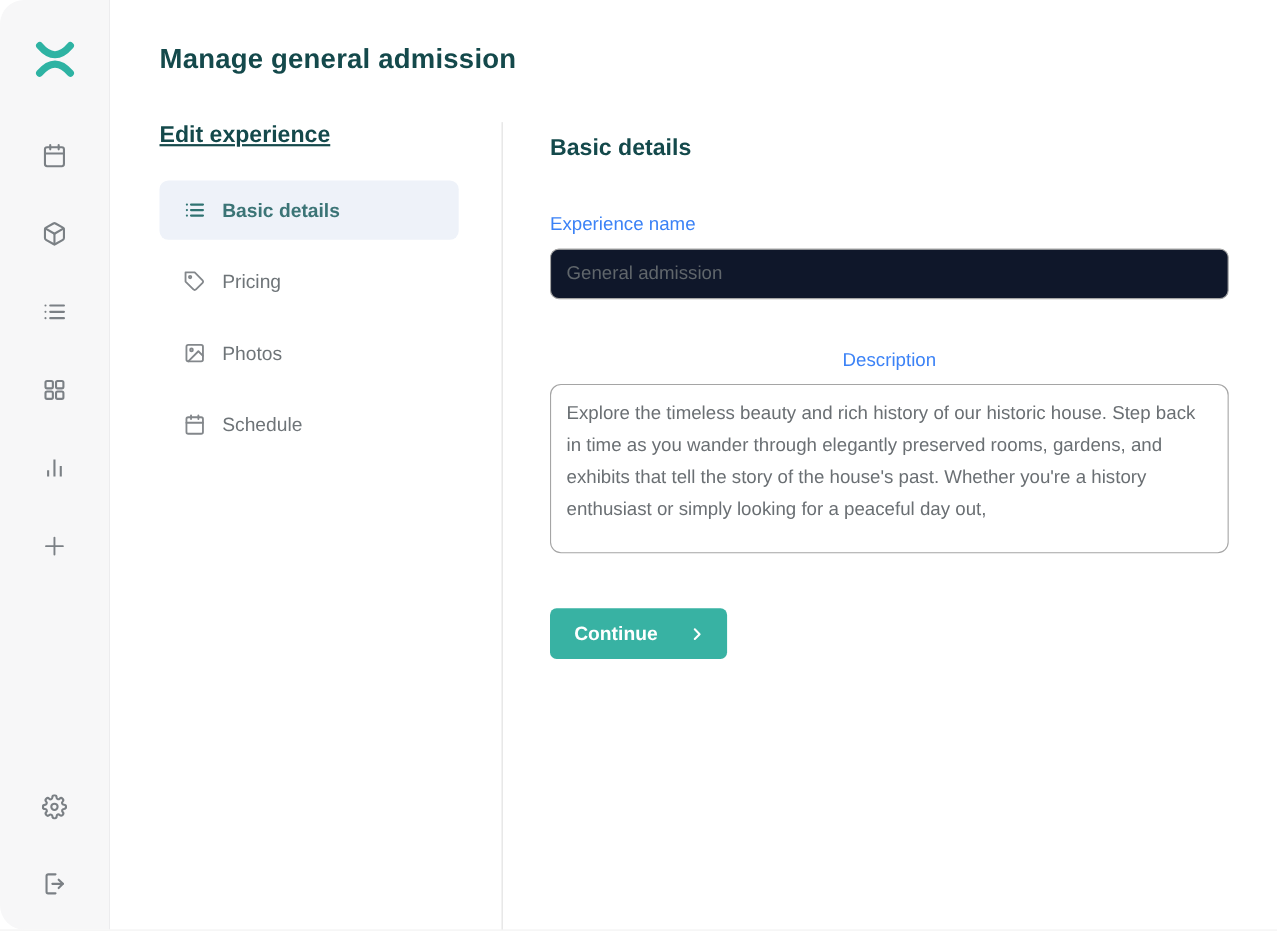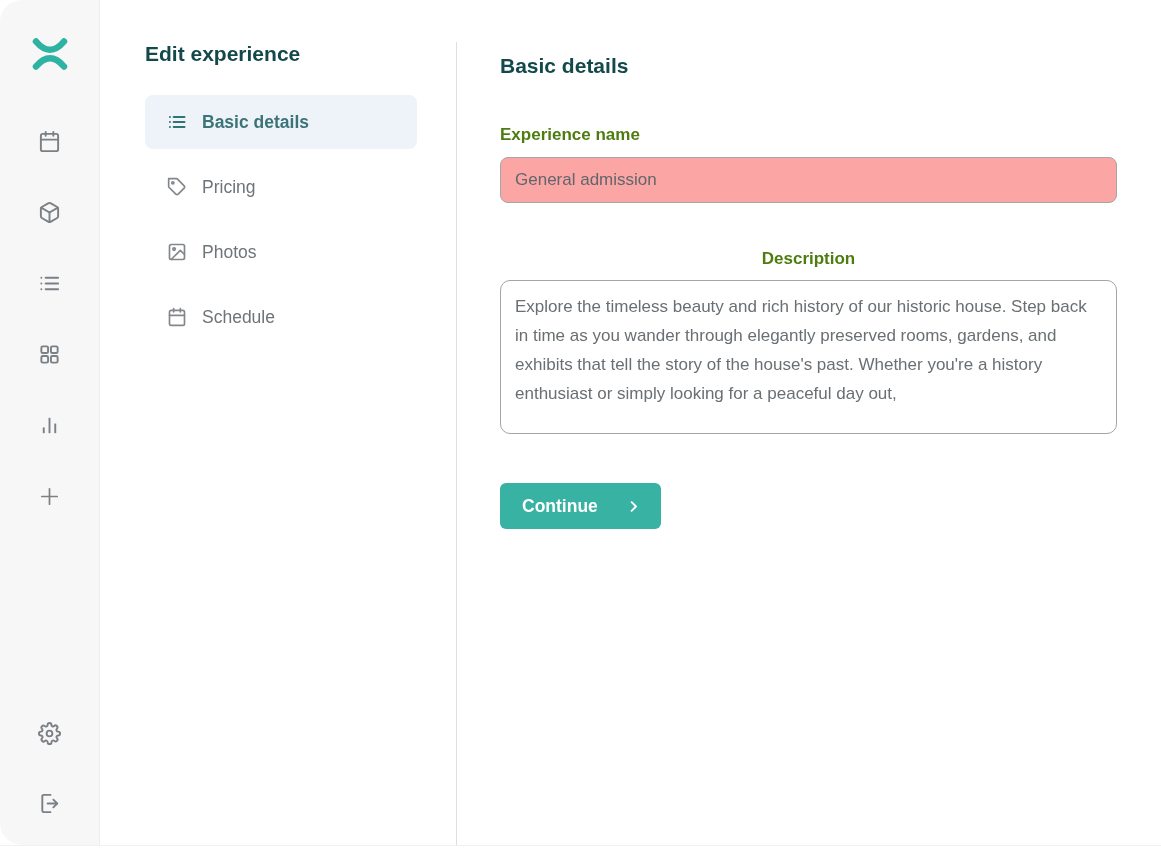--- a/index.html
+++ b/index.html
@@ -21,41 +21,41 @@
 
   
   .main { flex:1; display:flex; flex-direction:column; padding:0 44px 0 45px; }
   h1 { margin-top:40px; font-size:25px; font-weight:700; color:#14494b;
     letter-spacing:.2px; }
   .columns { display:flex; margin-top:42px; flex:1; }
 
   
   .nav-col { width:312px; flex:0 0 312px; border-right:1px solid #dfdfdf;
     padding-bottom:16px; }
-  .nav-col h2 { font-size:21px; font-weight:700; color:#14494b; margin:0 0 29px 0; }
+  .nav-col h2 { font-size:21px; font-weight:700; color:#14494b; margin:0 0 29px 0;text-decoration:underline; }
   .nav-item { width:272px; height:54px; margin-bottom:11px; display:flex;
     align-items:center; padding-left:22px; border-radius:8px; cursor:pointer;
     background:transparent; border:none; font-family:inherit; }
   .nav-item.active { background:#eef2f9; }
   .nav-item .nicon { width:20px; height:20px; margin-right:15px; color:#83878b;
     flex:0 0 20px; display:flex; }
   .nav-item .nicon svg { width:20px; height:20px; }
   .nav-item .nlabel { font-size:17.5px; color:#6e7478; }
   .nav-item.active .nicon { color:#2f7372; }
   .nav-item.active .nlabel { color:#3b7476; font-weight:700; }
 
   
   .form-col { flex:1; padding-left:43px; }
   .form-col h2 { font-size:21px; font-weight:700; color:#14494b; margin-top:12px; }
-  .field-label { display:block; font-size:17px; font-weight:700; color:#4d7c0f; }
+  .field-label { display:block; font-size:17px; font-weight:400; color:#3b82f6; }
   .lbl-name { margin-top:47px; }
   .lbl-desc { margin-top:46px;text-align:center; }
   .text-input { margin-top:12px; width:617px; height:46px;
     border:1px solid #a5a5a5; border-radius:8px; padding:0 14px;
-    font-family:inherit; font-size:17px; color:#60666b; background:#fca5a5; }
+    font-family:inherit; font-size:17px; color:#60666b; background:#0f172a; }
   .text-area { margin-top:11px; width:617px; height:154px;
     border:1px solid #a5a5a5; border-radius:10px; padding:11px 16px 10px 14px;
     font-family:inherit; font-size:17px; line-height:29px; color:#6a6f73;
     background:#fff; resize:none; overflow:hidden; }
   .continue-btn { margin-top:45px; height:46px; padding:0 20px 0 22px;
     background:#38b2a3; color:#ffffff; border:none; border-radius:6px;
     font-family:inherit; font-size:17.5px; font-weight:600; display:inline-flex;
     align-items:center; gap:28px; cursor:pointer; }
   .continue-btn svg { width:15px; height:15px; }
 </style>
@@ -132,20 +132,21 @@
         <svg viewBox="0 0 24 24" fill="none" stroke="currentColor" stroke-width="2" stroke-linecap="round" stroke-linejoin="round">
           <path d="M13 3H6a1.5 1.5 0 0 0-1.5 1.5v15A1.5 1.5 0 0 0 6 21h7"></path>
           <polyline points="16 8 20 12 16 16"></polyline>
             <line x1="20" y1="12" x2="10" y2="12"></line>
         </svg>
       </button>
     </div>
   </nav>
 
   <main class="main">
+    <h1>Manage general admission</h1>
 
     <div class="columns">
 
       <section class="nav-col">
         <h2>Edit experience</h2>
 
         <button class="nav-item active">
           <span class="nicon">
             <svg viewBox="0 0 24 24" fill="none" stroke="currentColor" stroke-width="2.4" stroke-linecap="round">
               <line x1="8" y1="6" x2="21" y2="6"></line>

